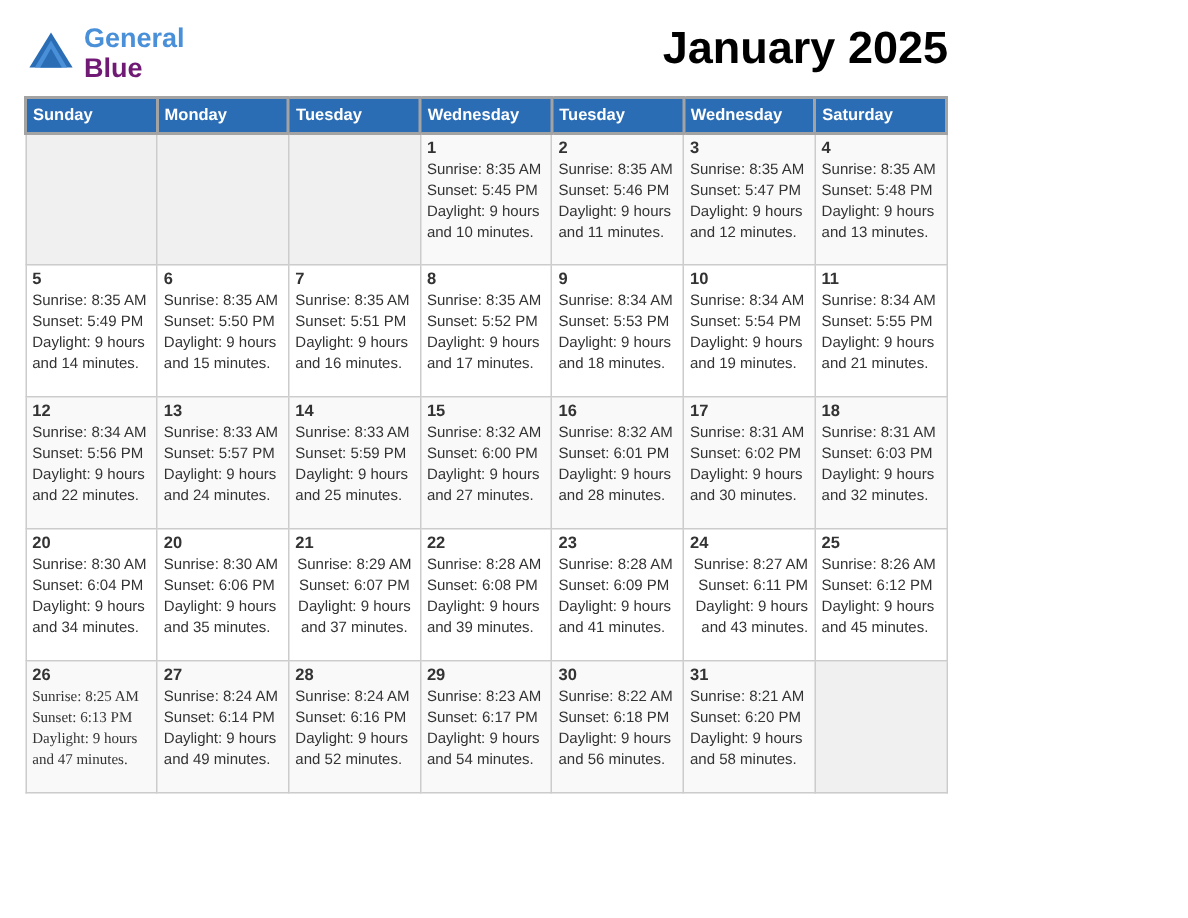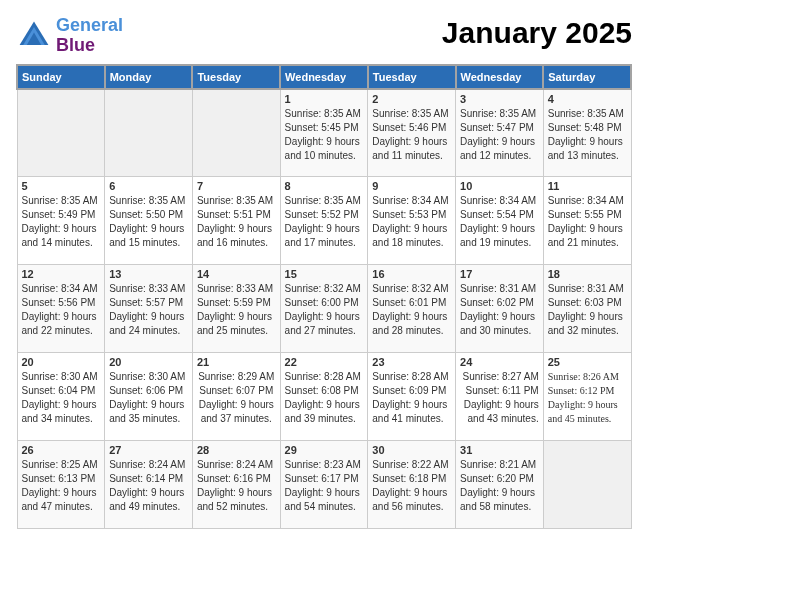--- a/index.html
+++ b/index.html
@@ -302,30 +302,30 @@
           </td>
           <td>
             <span class="day-num">24</span>
             <div class="day-info" style="white-space: pre-line; text-align: right;">Sunrise: 8:27 AM
 Sunset: 6:11 PM
 Daylight: 9 hours
 and 43 minutes.</div>
           </td>
           <td>
             <span class="day-num">25</span>
-            <div class="day-info" style="white-space: pre-line; font-family: Liberation Serif, serif;">Sunrise: 8:26 AM
+            <div class="day-info" style="white-space: pre-line;">Sunrise: 8:26 AM
 Sunset: 6:12 PM
 Daylight: 9 hours
 and 45 minutes.</div>
           </td>
         </tr>
         <tr>
           <td>
             <span class="day-num">26</span>
-            <div class="day-info" style="white-space: pre-line;">Sunrise: 8:25 AM
+            <div class="day-info" style="white-space: pre-line; font-family: Liberation Serif, serif;">Sunrise: 8:25 AM
 Sunset: 6:13 PM
 Daylight: 9 hours
 and 47 minutes.</div>
           </td>
           <td>
             <span class="day-num">27</span>
             <div class="day-info" style="white-space: pre-line;">Sunrise: 8:24 AM
 Sunset: 6:14 PM
 Daylight: 9 hours
 and 49 minutes.</div>

